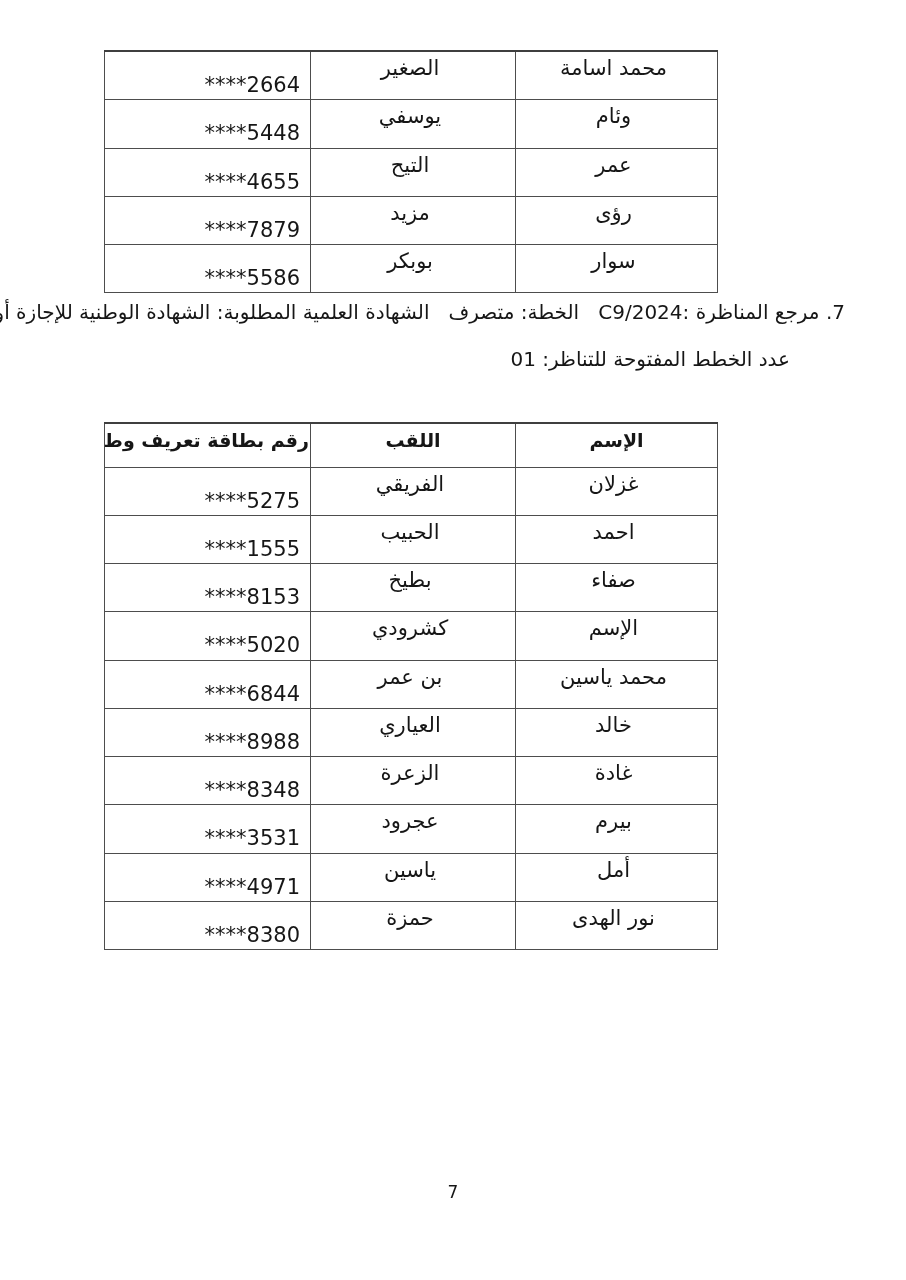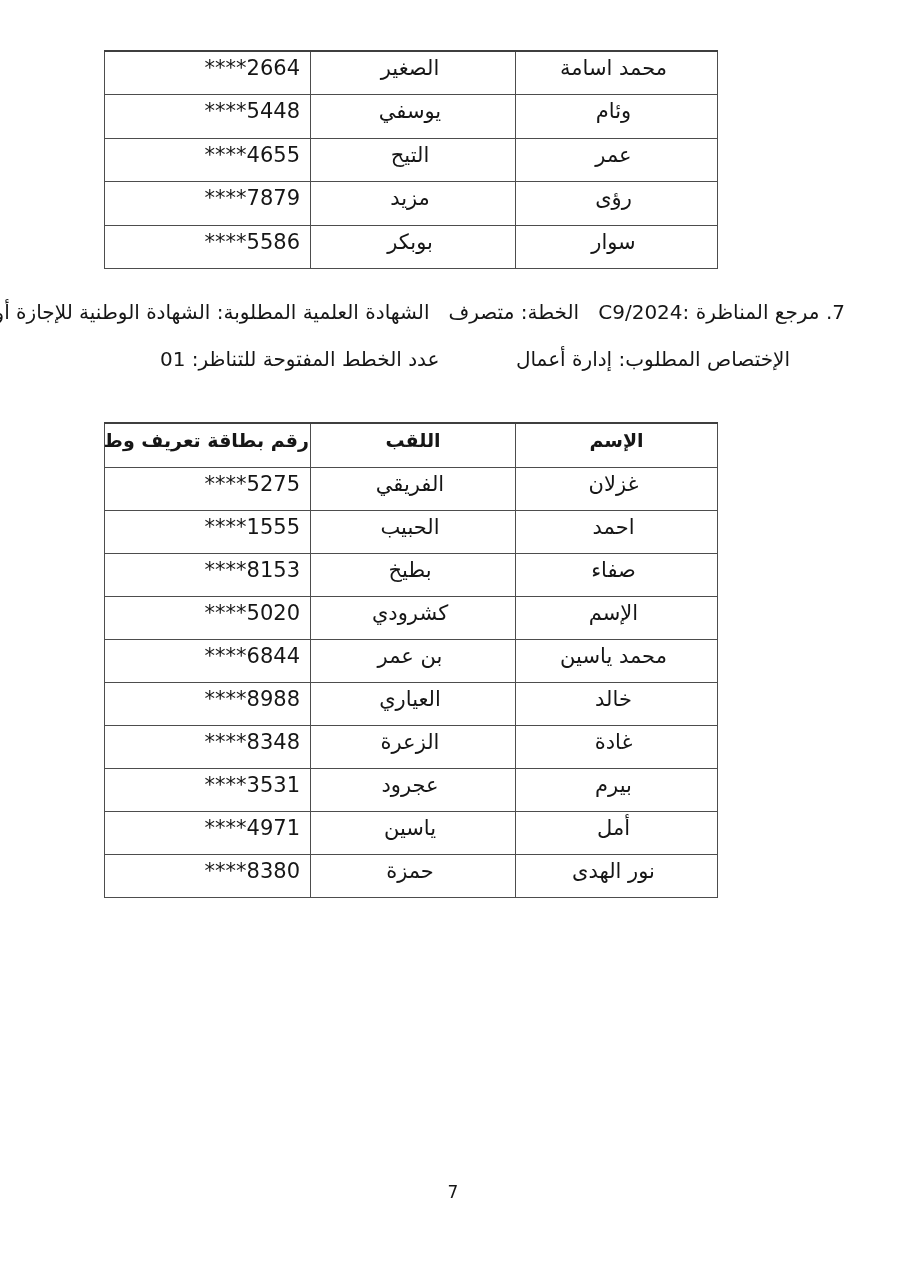--- a/index.html
+++ b/index.html
@@ -17,21 +17,21 @@
   .tbl-top tr { height:43.6px; }
   .tbl-main { left:104px; top:422px; width:613px; border-top:2px solid #3f3f3f; }
   .tbl-main thead tr { height:44px; }
   .tbl-main tbody tr { height:43px; }
   th {
     font-weight:bold; font-size:19px; text-align:center;
     white-space:nowrap; padding-top:5px; overflow:hidden;
   }
   td { font-size:21px; line-height:1.25; }
   .c-name, .c-surname { text-align:center; padding-right:7px; padding-top:3px; }
-  .c-id { text-align:right; padding-right:10px; padding-top:3px; white-space:nowrap; }
+  .c-id { text-align:right; padding-right:10px; padding-top:20px; white-space:nowrap; }
   .line1 {
     position:absolute; top:295px; right:61px; left:10px;
     direction:rtl; text-align:right; white-space:pre;
     font-size:20px; line-height:34px;
   }
   .line2 {
     position:absolute; top:343px; right:116px; left:160px;
     display:flex; justify-content:space-between; direction:rtl;
     font-size:20px; line-height:32px; white-space:nowrap;
   }
@@ -76,21 +76,20 @@
         <td class="c-name">سوار</td>
         <td class="c-surname">بوبكر</td>
         <td class="c-id"><span dir="ltr">****5586</span></td>
       </tr>
       </tbody>
   </table>
 
   <div class="line1">7. مرجع المناظرة :C9/2024   الخطة: متصرف   الشهادة العلمية المطلوبة: الشهادة الوطنية للإجازة أو الأستاذية</div>
 
   <div class="line2">
-    <span>الإختصاص المطلوب: إدارة أعمال</span>
     <span>عدد الخطط المفتوحة للتناظر: 01</span>
   </div>
 
   <table class="tbl tbl-main">
     <colgroup>
       <col style="width:202px">
       <col style="width:205px">
       <col style="width:206px">
     </colgroup>
     <thead>

